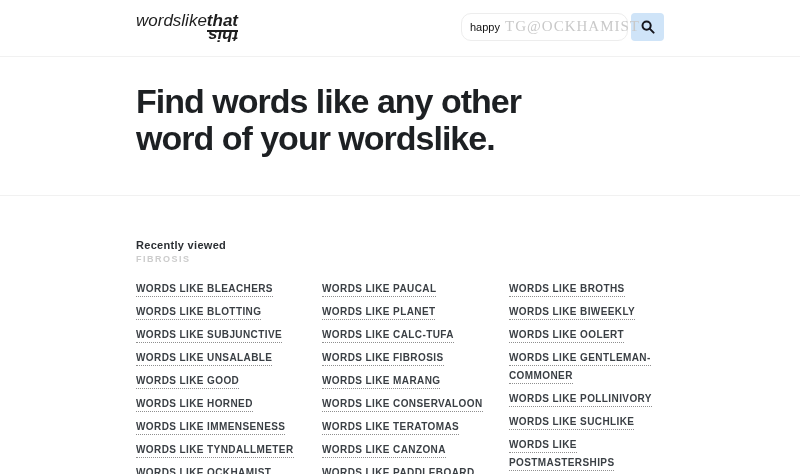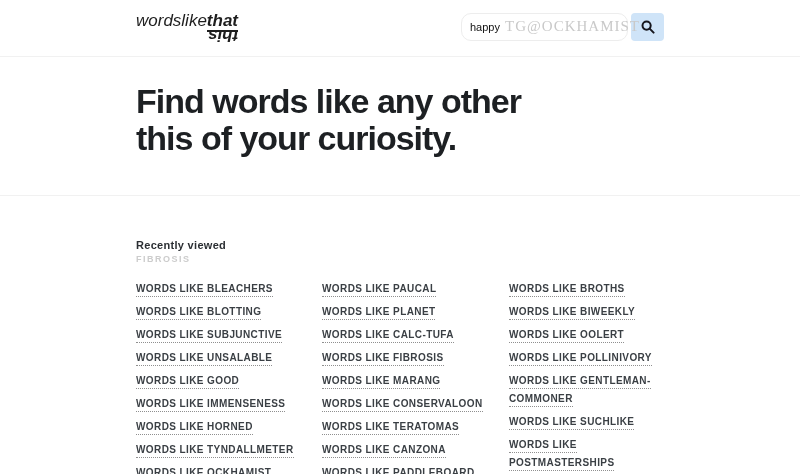--- a/index.html
+++ b/index.html
@@ -73,56 +73,56 @@
             <line x1="8.9" y1="8.9" x2="12.6" y2="12.6" stroke="#16161d" stroke-width="2" stroke-linecap="round"></line>
           </svg>
         </span>
       </button>
     </div>
   </div>
 </div>
 
 <div class="hero">
   <div class="container">
-    <h1><span>Find words like any other</span><br><span>this of your curiosity.</span></h1>
+    <h1><span>Find words like any other</span><br><span>word of your wordslike.</span></h1>
   </div>
 </div>
 
 <div class="recent">
   <div class="container">
     <div class="recent-title">Recently viewed</div>
     <div class="recent-subtitle">FIBROSIS</div>
 
     <div class="links-grid">
       <div class="links-col">
           <div class="link-row"><a href="#">WORDS LIKE BLEACHERS</a></div>
           <div class="link-row"><a href="#">WORDS LIKE BLOTTING</a></div>
           <div class="link-row"><a href="#">WORDS LIKE SUBJUNCTIVE</a></div>
           <div class="link-row"><a href="#">WORDS LIKE UNSALABLE</a></div>
           <div class="link-row"><a href="#">WORDS LIKE GOOD</a></div>
+          <div class="link-row"><a href="#">WORDS LIKE HORNED</a></div>
           <div class="link-row"><a href="#">WORDS LIKE IMMENSENESS</a></div>
-          <div class="link-row"><a href="#">WORDS LIKE HORNED</a></div>
           <div class="link-row"><a href="#">WORDS LIKE TYNDALLMETER</a></div>
           <div class="link-row"><a href="#">WORDS LIKE OCKHAMIST</a></div>
         </div>
       <div class="links-col">
           <div class="link-row"><a href="#">WORDS LIKE PAUCAL</a></div>
           <div class="link-row"><a href="#">WORDS LIKE PLANET</a></div>
           <div class="link-row"><a href="#">WORDS LIKE CALC-TUFA</a></div>
           <div class="link-row"><a href="#">WORDS LIKE FIBROSIS</a></div>
           <div class="link-row"><a href="#">WORDS LIKE MARANG</a></div>
           <div class="link-row"><a href="#">WORDS LIKE CONSERVALOON</a></div>
           <div class="link-row"><a href="#">WORDS LIKE TERATOMAS</a></div>
           <div class="link-row"><a href="#">WORDS LIKE CANZONA</a></div>
           <div class="link-row"><a href="#">WORDS LIKE PADDLEBOARD</a></div>
         </div>
       <div class="links-col">
           <div class="link-row"><a href="#">WORDS LIKE BROTHS</a></div>
           <div class="link-row"><a href="#">WORDS LIKE BIWEEKLY</a></div>
           <div class="link-row"><a href="#">WORDS LIKE OOLERT</a></div>
+          <div class="link-row"><a href="#">WORDS LIKE GENTLEMAN-COMMONER</a></div>
           <div class="link-row"><a href="#">WORDS LIKE POLLINIVORY</a></div>
-          <div class="link-row"><a href="#">WORDS LIKE GENTLEMAN-COMMONER</a></div>
           <div class="link-row"><a href="#">WORDS LIKE SUCHLIKE</a></div>
           <div class="link-row"><a href="#">WORDS LIKE POSTMASTERSHIPS</a></div>
         </div>
     </div>
   </div>
 </div>
 
 </body></html>

